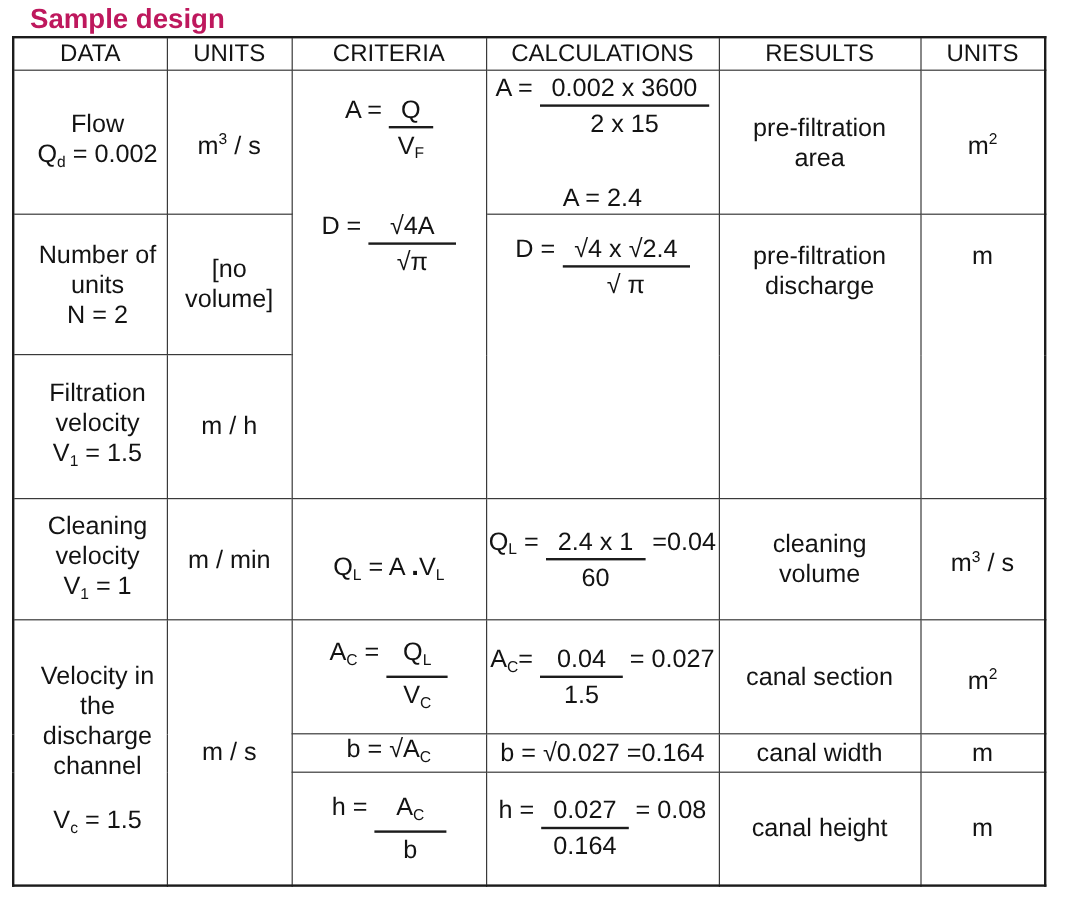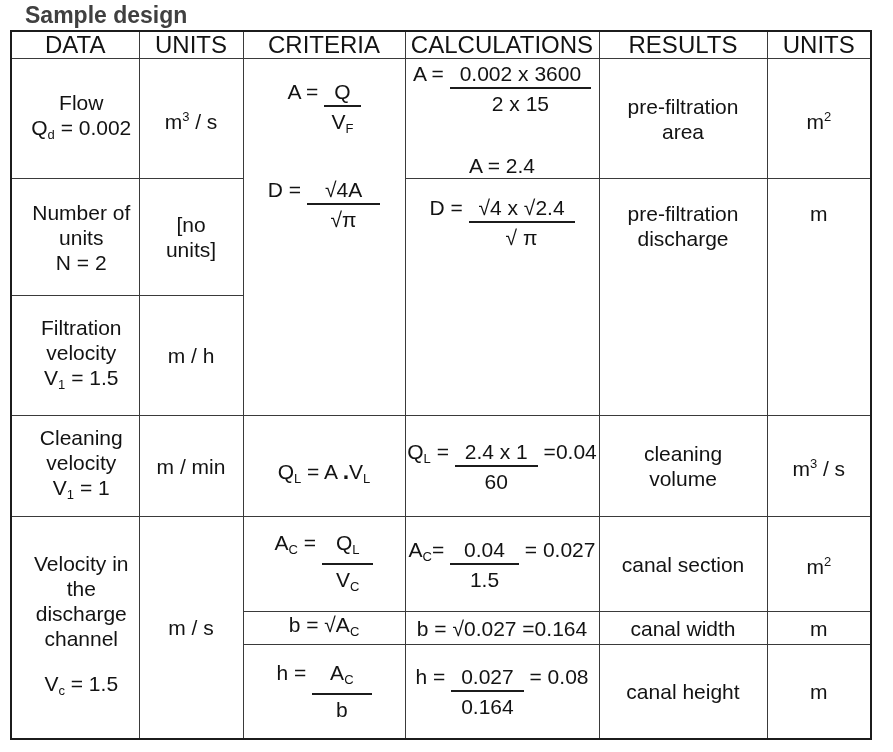--- a/index.html
+++ b/index.html
@@ -5,34 +5,34 @@
   * { margin:0; padding:0; box-sizing:border-box; }
   html,body { background:#ffffff; }
   body {
     width:893px; height:752px;
     font-family:"Liberation Sans", sans-serif;
     color:#111;
   }
   .page { position:relative; width:893px; height:752px; background:#fff; overflow:hidden; }
   .title {
     position:absolute; left:25px; top:2px;
-    font-size:23px; font-weight:bold; color:#404040;
+    font-size:23px; font-weight:bold; color:#be185d;
   }
   table.design {
     position:absolute; left:10px; top:30px;
     width:860px; border-collapse:collapse; table-layout:fixed;
     border:2.5px solid #1c1c1c;
   }
   th, td {
     border:1.5px solid #3a3a3a;
     font-size:21px; line-height:25px;
     text-align:center; vertical-align:middle;
     padding:0; color:#131313;
   }
-  th { font-size:24px; font-weight:normal; line-height:26px;text-align:center; }
+  th { font-size:20px; font-weight:normal; line-height:26px;text-align:center; }
   td.left { text-align:center; padding-left:12px; }
   td.top { vertical-align:top; }
   .pt2  { padding-top:2px; }
   .pt16 { padding-top:16px; }
   .pt20 { padding-top:20px; }
   .pt22 { padding-top:22px; }
   .t { white-space:pre; }
   .sb { font-size:13px; vertical-align:-4px; white-space:pre; }
   .sp { font-size:13px; vertical-align:8px; white-space:pre; }
   .formula { white-space:nowrap; }
@@ -107,21 +107,21 @@
     </tr>
 
     <tr style="height:117px">
       <td class="left">
         <div>Number of</div>
         <div>units</div>
         <div>N = 2</div>
       </td>
       <td>
         <div>[no</div>
-        <div>units]</div>
+        <div>volume]</div>
       </td>
       <td rowspan="2" class="top pt16">
         <div class="formula">
           <span class="pre">D = </span><span class="frac"><span class="num">√4 x √2.4</span><span class="den">√ π</span></span>
         </div>
       </td>
       <td rowspan="2" class="top pt22">
         <div>pre-filtration</div>
         <div>discharge</div>
       </td>

